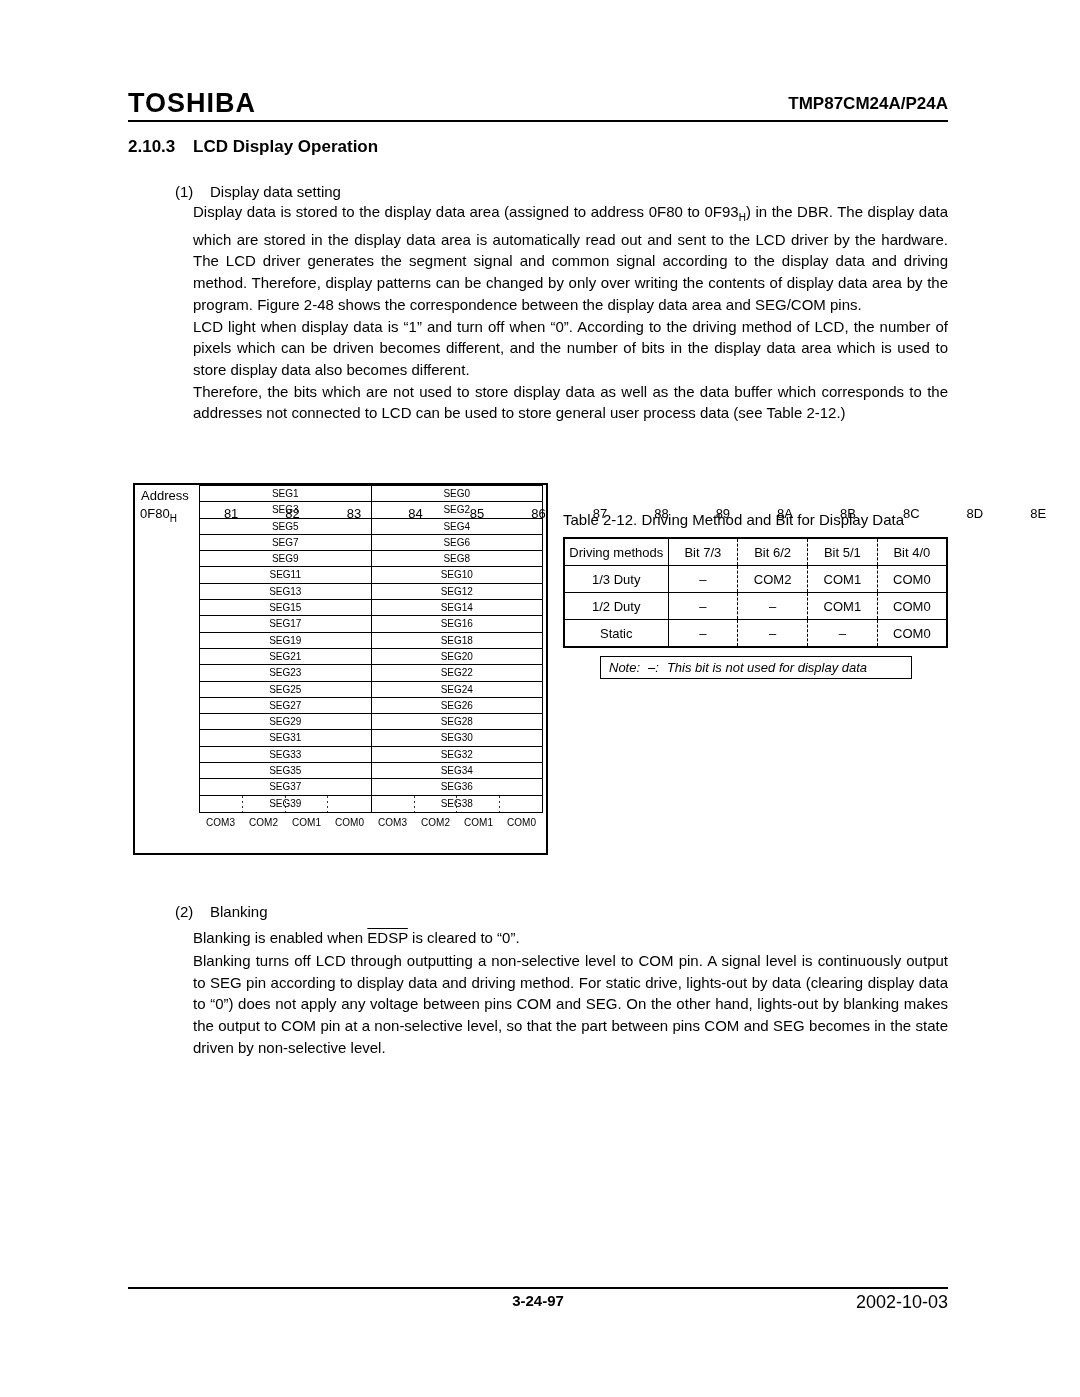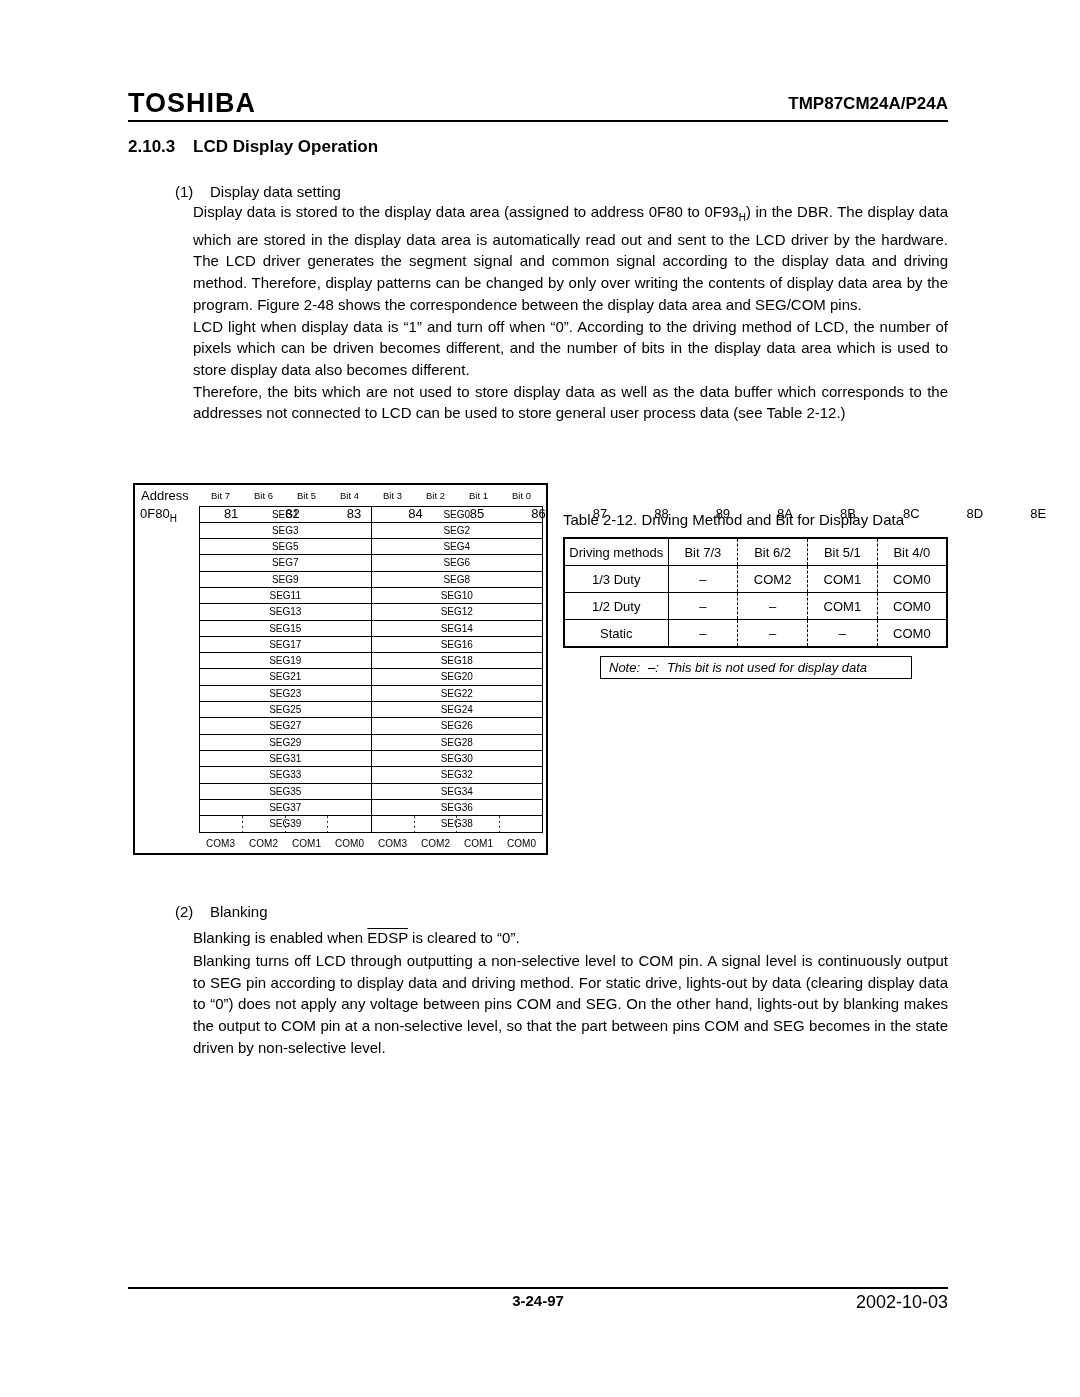--- a/index.html
+++ b/index.html
@@ -124,30 +124,20 @@
             <div class="addr-cell">8D</div>
             <div class="addr-cell">8E</div>
             <div class="addr-cell">8F</div>
             <div class="addr-cell">90</div>
             <div class="addr-cell">91</div>
             <div class="addr-cell">92</div>
             <div class="addr-cell">93</div>
           </div>
       </div>
       <div class="dbr-right">
-        <div class="bit-labels">
-            <span class="bit-label">Bit 7</span>
-            <span class="bit-label">Bit 6</span>
-            <span class="bit-label">Bit 5</span>
-            <span class="bit-label">Bit 4</span>
-            <span class="bit-label">Bit 3</span>
-            <span class="bit-label">Bit 2</span>
-            <span class="bit-label">Bit 1</span>
-            <span class="bit-label">Bit 0</span>
-          </div>
         <div class="seg-table">
             <div class="seg-row">
               <div class="seg-cell">SEG1</div>
               <div class="seg-cell">SEG0</div>
             </div>
             <div class="seg-row">
               <div class="seg-cell">SEG3</div>
               <div class="seg-cell">SEG2</div>
             </div>
             <div class="seg-row">

